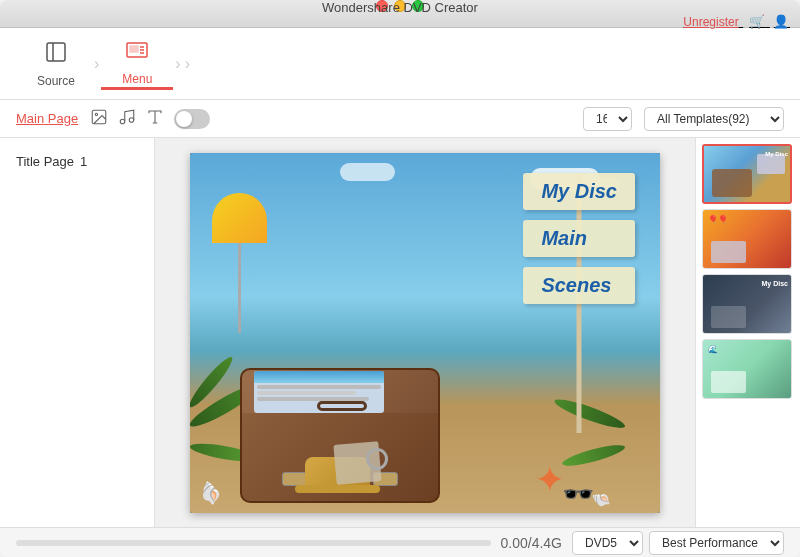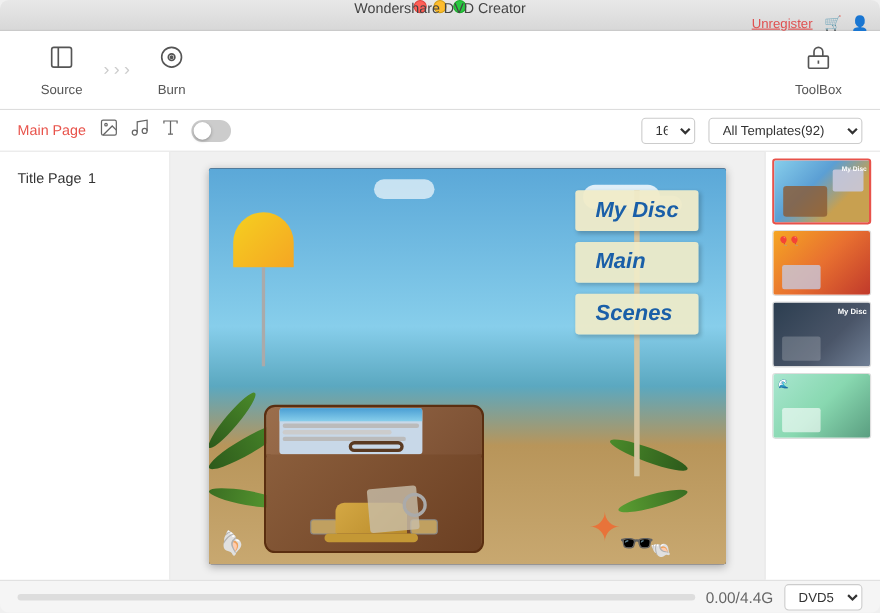--- a/index.html
+++ b/index.html
@@ -36,20 +36,21 @@
     .title-bar-title {
       position: absolute;
       left: 50%;
       transform: translateX(-50%);
       font-size: 13px;
       color: #444;
       font-weight: 500;
     }
     .title-bar-right {
       margin-left: auto;
+      text-decoration: underline;
     }
     .unregister-link {
       font-size: 12px;
       color: #e05050;
       text-decoration: underline;
       cursor: pointer;
     }
     .toolbar {
       height: 72px;
       background: #fff;
@@ -113,20 +114,21 @@
       align-items: center;
       padding: 0 16px;
       border-bottom: 1px solid #e0e0e0;
       gap: 12px;
     }
     .sub-tab {
       font-size: 13px;
       color: #e8524a;
       cursor: pointer;
       font-weight: 500;
+      text-decoration: underline;
     }
     .sub-tab-divider {
       flex: 1;
     }
     .sub-icons {
       display: flex;
       gap: 10px;
       align-items: center;
     }
     .sub-icon {
@@ -285,46 +287,38 @@
     <span class="tb-icon">
       <svg width="24" height="24" viewBox="0 0 24 24" fill="none" stroke="#555" stroke-width="1.5">
         <rect x="3" y="3" width="18" height="18" rx="2" ry="2"></rect>
         <line x1="9" y1="3" x2="9" y2="21"></line>
       </svg>
     </span>
     <span class="tb-label">Source</span>
   </div>
   <span class="toolbar-arrow">›</span>
 
-  <span class="toolbar-arrow">›</span>
-
-  <span class="toolbar-arrow">›</span>
-
-  <div class="toolbar-item">
+  <div class="toolbar-item active">
     <span class="tb-icon">
-      <svg width="24" height="24" viewBox="0 0 24 24" fill="none" stroke="#555" stroke-width="1.5">
-        <circle cx="12" cy="12" r="9"></circle>
-        <circle cx="12" cy="12" r="3"></circle>
-        <circle cx="12" cy="12" r="1" fill="#555"></circle>
+      <svg width="24" height="24" viewBox="0 0 24 24" fill="none" stroke="#e8524a" stroke-width="1.5">
+        <rect x="2" y="5" width="20" height="14" rx="1"></rect>
+        <rect x="5" y="8" width="8" height="6" fill="#e8524a" opacity="0.3"></rect>
+        <line x1="15" y1="9" x2="19" y2="9" stroke="#e8524a"></line>
+        <line x1="15" y1="12" x2="19" y2="12" stroke="#e8524a"></line>
+        <line x1="15" y1="15" x2="19" y2="15" stroke="#e8524a"></line>
       </svg>
     </span>
-    <span class="tb-label">Burn</span>
-  </div>
+    <span class="tb-label">Menu</span>
+  </div>
+  <span class="toolbar-arrow">›</span>
+
+  <span class="toolbar-arrow">›</span>
+
   <div class="toolbar-spacer"></div>
 
-  <div class="toolbox-item">
-    <span class="tb-icon">
-      <svg width="24" height="24" viewBox="0 0 24 24" fill="none" stroke="#555" stroke-width="1.5">
-        <rect x="3" y="11" width="18" height="11" rx="1"></rect>
-        <path d="M8 11V7a4 4 0 0 1 8 0v4"></path>
-        <line x1="12" y1="15" x2="12" y2="18"></line>
-      </svg>
-    </span>
-    <span class="tb-label">ToolBox</span>
-  </div>
 </div>
 
 <div class="sub-toolbar">
   <span class="sub-tab">Main Page</span>
   <div class="sub-icons">
     <span class="sub-icon">
       <svg width="18" height="18" viewBox="0 0 24 24" fill="none" stroke="#666" stroke-width="1.5">
         <rect x="3" y="3" width="18" height="18" rx="2"></rect>
         <circle cx="8.5" cy="8.5" r="1.5"></circle>
         <polyline points="21 15 16 10 5 21"></polyline>
@@ -482,14 +476,18 @@
 <div class="bottom-bar">
   <div class="progress-container">
     <div class="progress-bar"></div>
   </div>
   <span class="bottom-info">0.00/4.4G</span>
   <div class="bottom-selects">
     <select class="bottom-select">
       <option>DVD5</option>
       <option>DVD9</option>
     </select>
+    <select class="bottom-select">
+      <option>Best Performance</option>
+      <option>Best Quality</option>
+    </select>
   </div>
 </div>
 
 </body></html>

